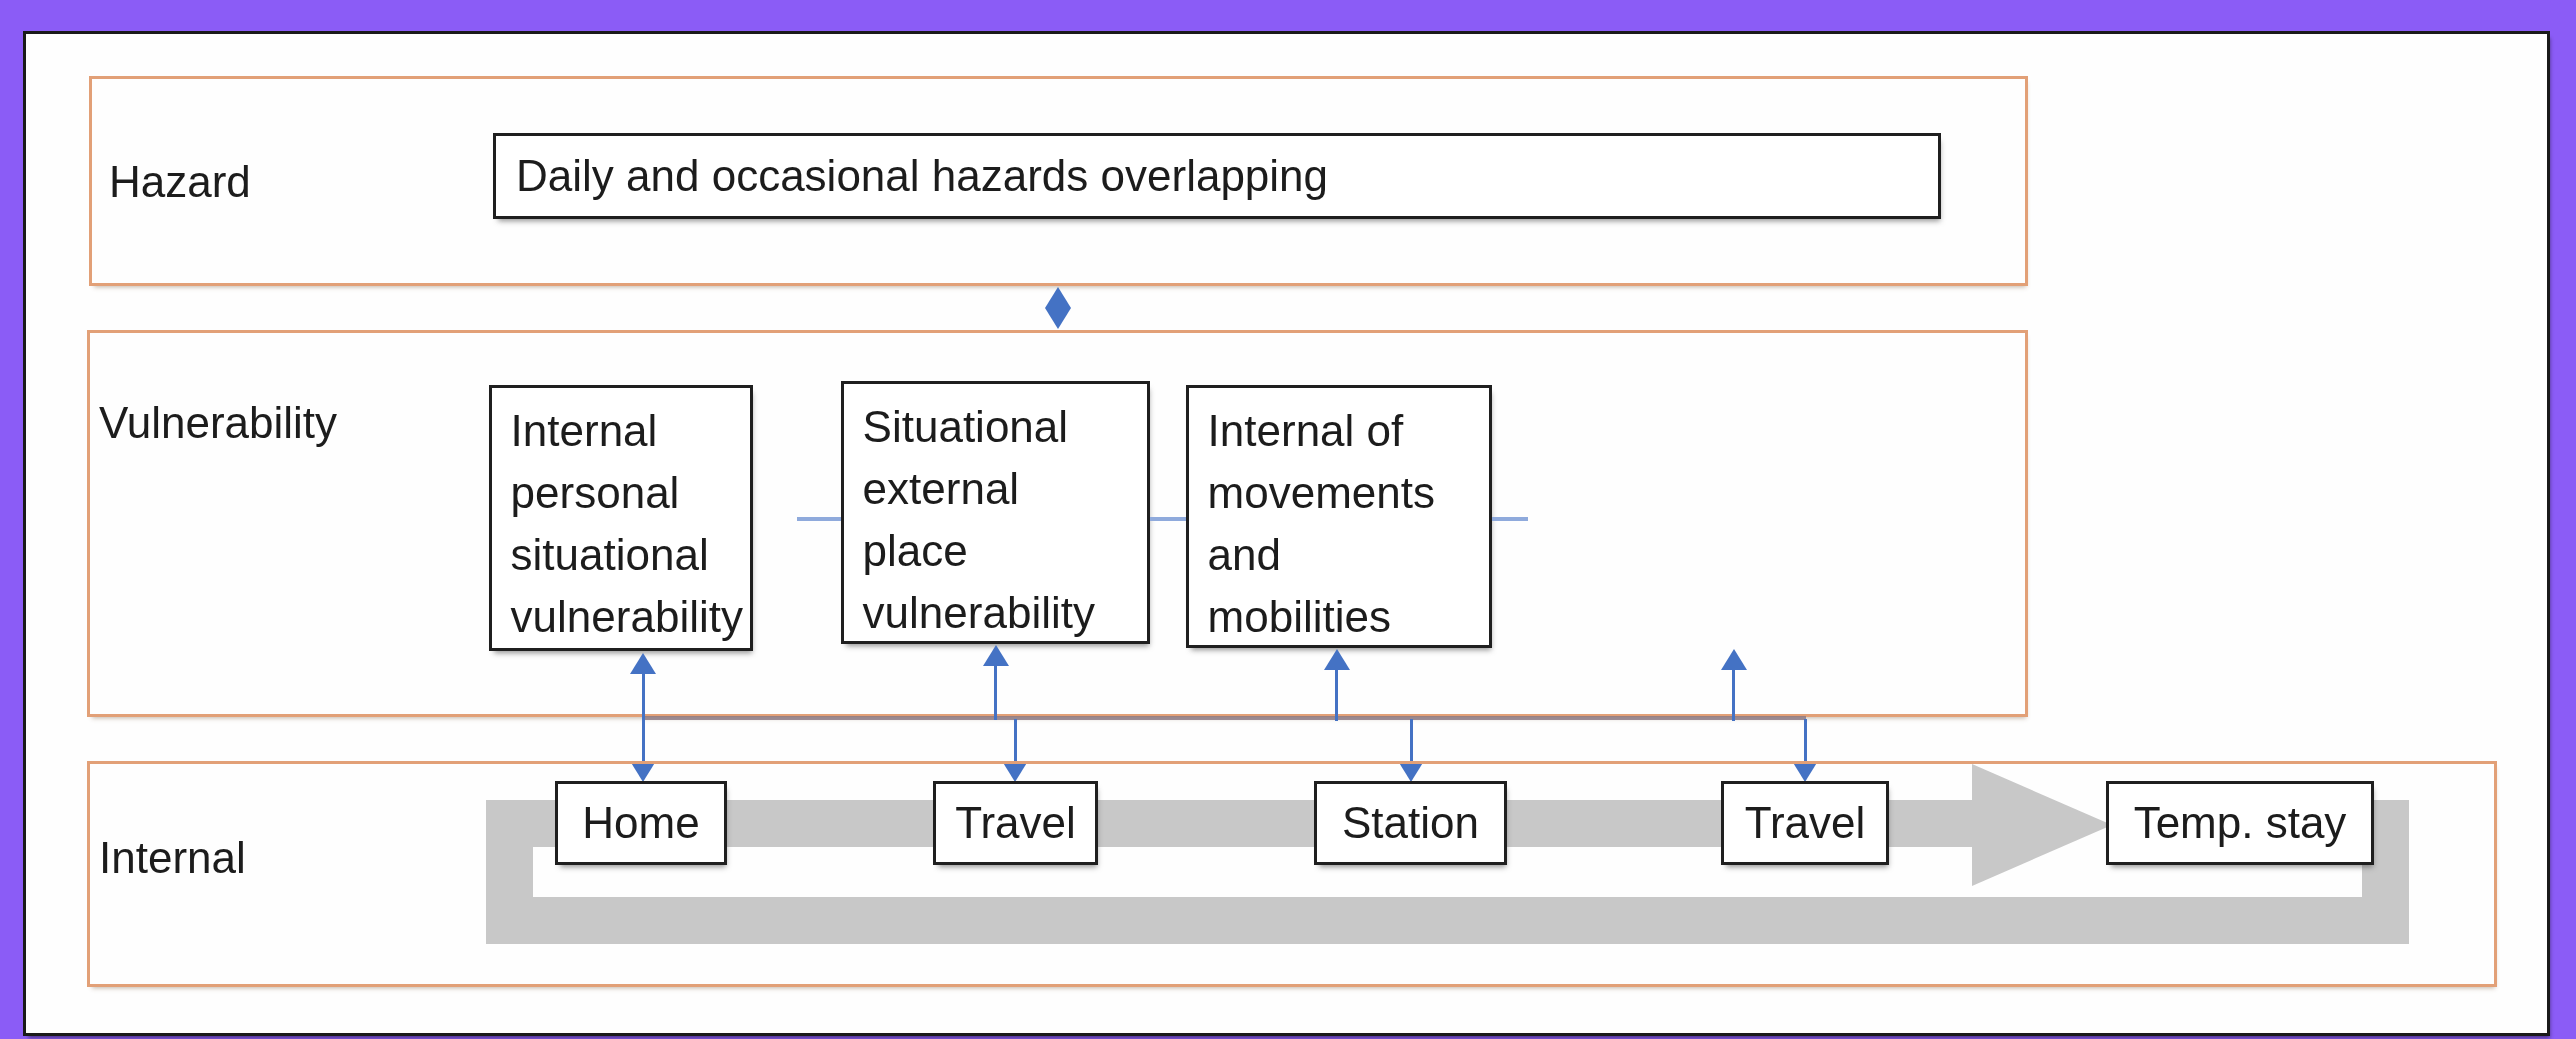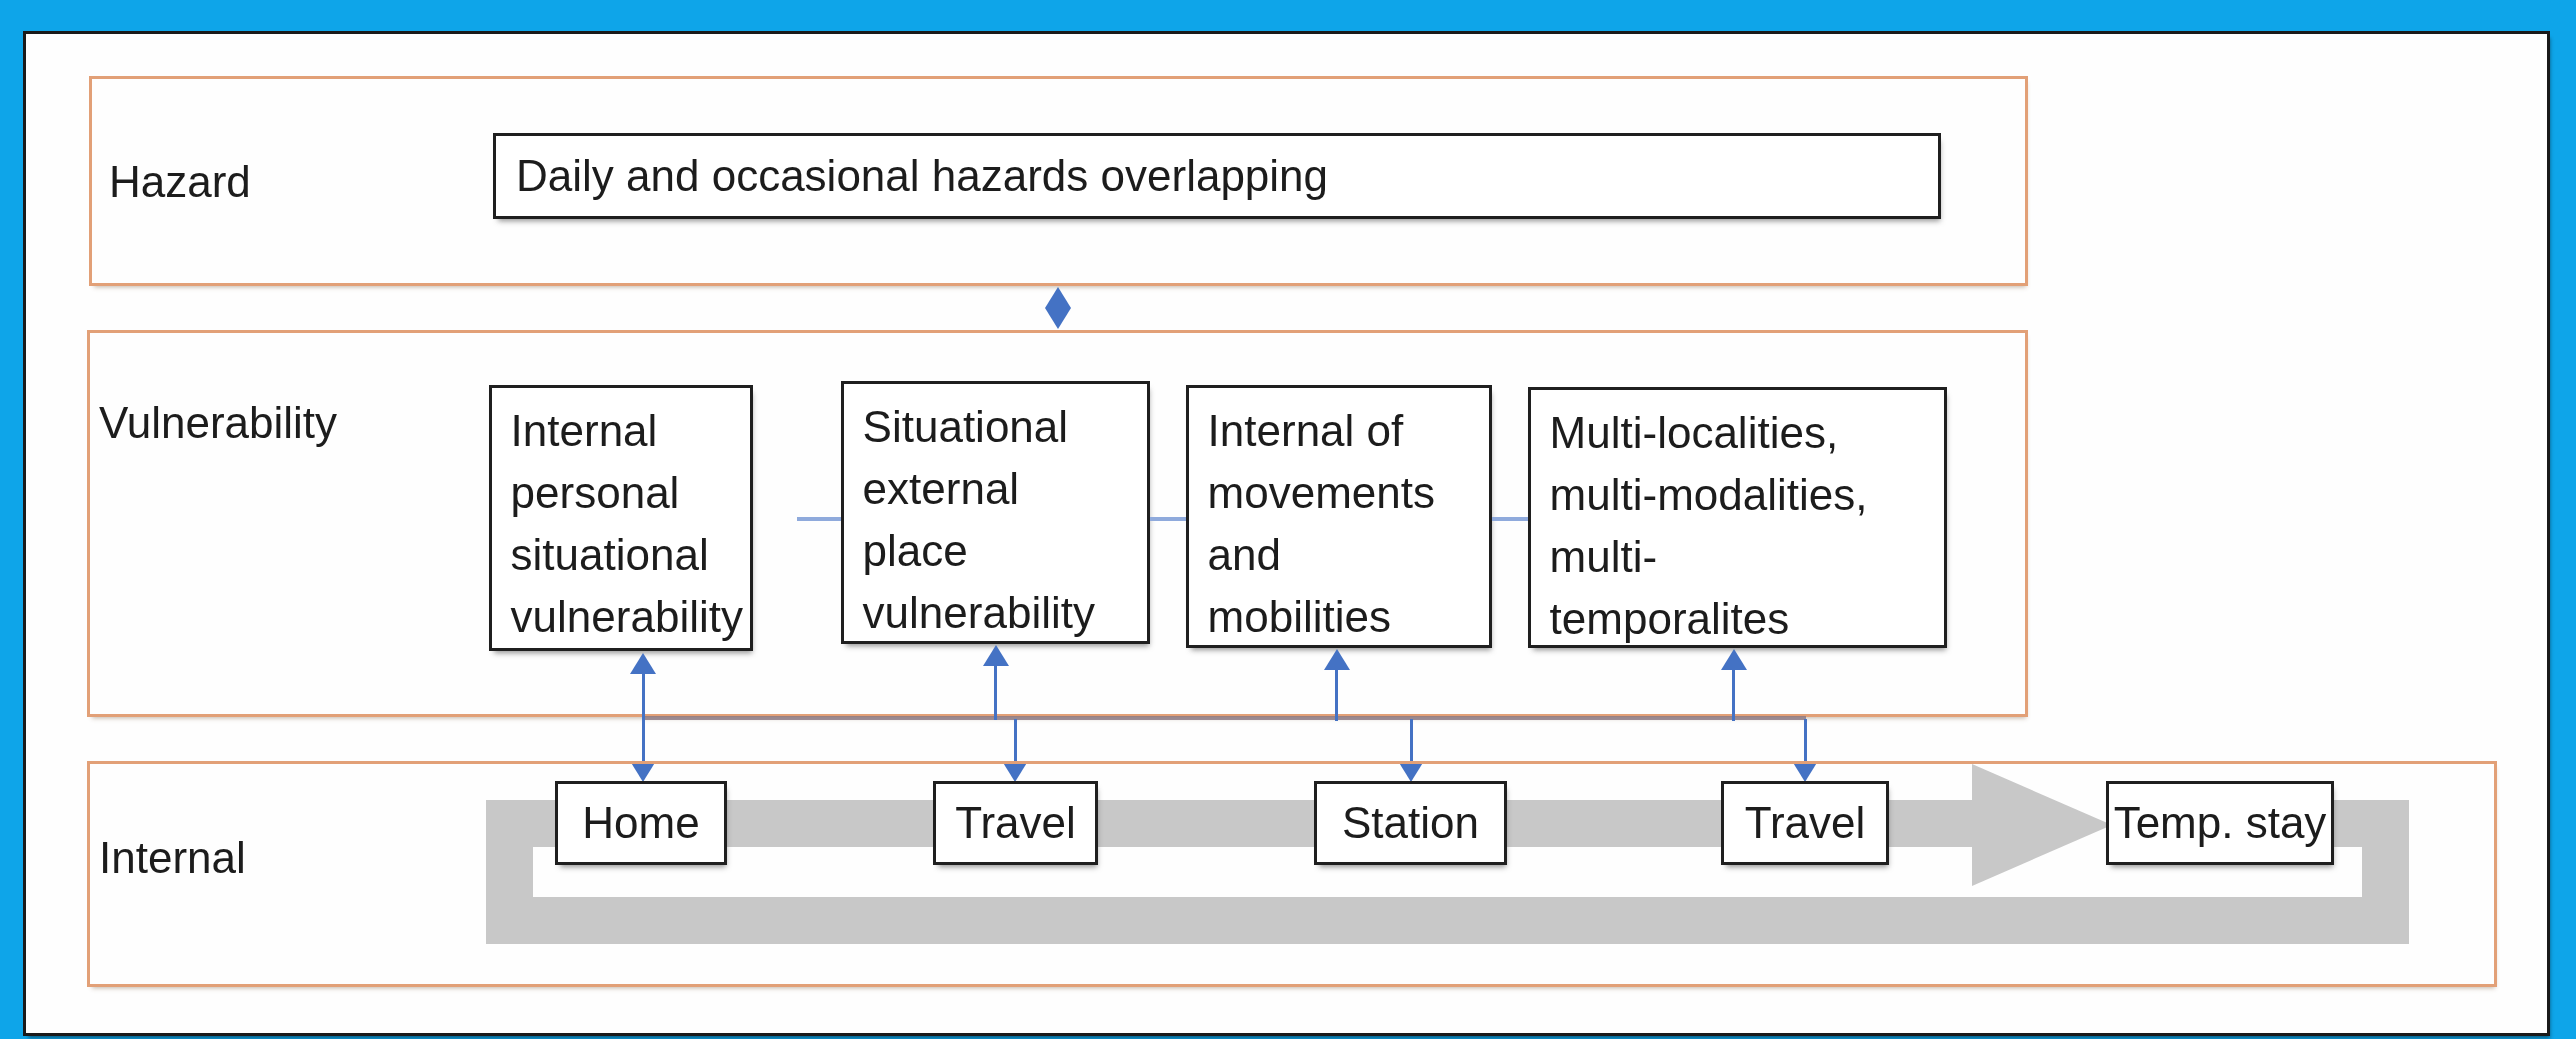--- a/index.html
+++ b/index.html
@@ -1,21 +1,21 @@
 <!DOCTYPE html>
 <html style="--orange: #E2A077; --blue: #4472C4; --light-blue: #8FAADC; --gray: #C8C8C8; --mauve: #8D7A84; --ink: #1c1c1c;font-size:12.4px"><head>
 <meta charset="utf-8">
 <style>
   :root{
     --orange:#E2A077; --blue:#4472C4; --light-blue:#8FAADC;
     --gray:#C8C8C8; --mauve:#8D7A84; --ink:#1c1c1c;
   }
   html,body{margin:0;padding:0;background:#ffffff;}
   body{width:2576px;height:1039px;font-family:"Liberation Sans",sans-serif;color:var(--ink);}
-  .stage{position:relative;width:2576px;height:1039px;overflow:hidden;background:#0ea5e9;}
+  .stage{position:relative;width:2576px;height:1039px;overflow:hidden;background:#8b5cf6;}
   .abs{position:absolute;box-sizing:border-box;}
   .frame{border:3.9px solid #1a1a1a;background:#fefefe;box-shadow:2.3px 4.7px 3.9px -2.3px rgba(0,0,0,.45);}
   .band{border:3.1px solid var(--orange);background:transparent;box-shadow:1.6px 3.9px 4.7px -3.1px rgba(120,90,60,.45);}
   .band-label{font-size:44px;line-height:50px;color:var(--ink);white-space:nowrap;}
   .bbox{border:3.1px solid #1f1f1f;background:#ffffff;box-shadow:2.3px 5.4px 5.4px -2.3px rgba(60,60,60,.55);}
   .bbox-text{font-size:44px;line-height:62px;white-space:pre-line;padding:12.4px 6.2px 0 18.6px;}
   .hazard-box{display:flex;align-items:center;}
   .hazard-box span{font-size:44px;padding-left:20px;white-space:nowrap;}
   .stop{display:flex;align-items:center;justify-content:center;font-size:44px;white-space:nowrap;}
   .hline{background:var(--light-blue);height:3.9px;}
@@ -51,24 +51,20 @@
 situational
 vulnerability</div>
   <div class="abs bbox bbox-text" style="left:841px;top:381px;width:309px;height:263px;">Situational
 external
 place
 vulnerability</div>
   <div class="abs bbox bbox-text" style="left:1186px;top:385px;width:306px;height:263px;">Internal of
 movements
 and
 mobilities</div>
-  <div class="abs bbox bbox-text" style="left:1528px;top:387px;width:419px;height:261px;">Multi-localities,
-multi-modalities,
-multi-
-temporalites</div>
 
   <div class="abs hline" style="left:797px;top:517px;width:44px;"></div>
   <div class="abs hline" style="left:1150px;top:517px;width:36px;"></div>
   <div class="abs hline" style="left:1492px;top:517px;width:36px;"></div>
 
   <div class="abs mauve-line" style="left:642px;top:716px;width:1164px;"></div>
 
   <div class="abs tri-up" style="left:630px;top:653px;"></div>
   <div class="abs vline" style="left:642px;top:671px;height:50px;"></div>
   <div class="abs vline" style="left:642px;top:719px;height:44px;"></div>
@@ -96,16 +92,16 @@
   <div class="abs gray-head" style="left:1972px;top:764px;"></div>
   <div class="abs gray" style="left:2106px;top:800px;width:302px;height:47px;"></div>
   <div class="abs gray" style="left:2362px;top:800px;width:47px;height:144px;"></div>
   <div class="abs gray" style="left:486px;top:897px;width:1923px;height:47px;"></div>
   <div class="abs gray" style="left:486px;top:800px;width:47px;height:144px;"></div>
 
   <div class="abs bbox stop" style="left:555px;top:781px;width:172px;height:84px;">Home</div>
   <div class="abs bbox stop" style="left:933px;top:781px;width:165px;height:84px;">Travel</div>
   <div class="abs bbox stop" style="left:1314px;top:781px;width:193px;height:84px;">Station</div>
   <div class="abs bbox stop" style="left:1721px;top:781px;width:168px;height:84px;">Travel</div>
-  <div class="abs bbox stop" style="left:2106px;top:781px;width:228px;height:84px;">Temp. stay</div>
+  <div class="abs bbox stop" style="left:2106px;top:781px;width:268px;height:84px;">Temp. stay</div>
 
 </div>
 
 
 </body></html>

